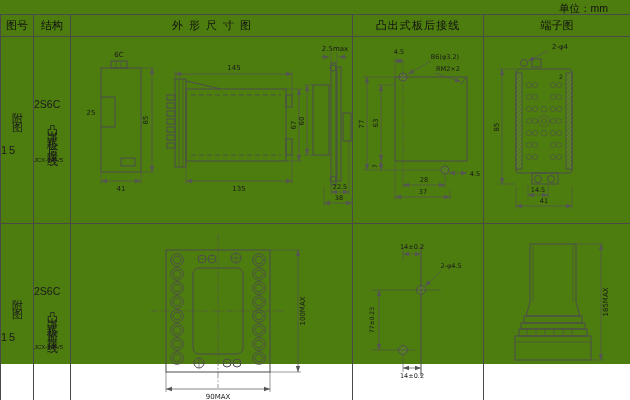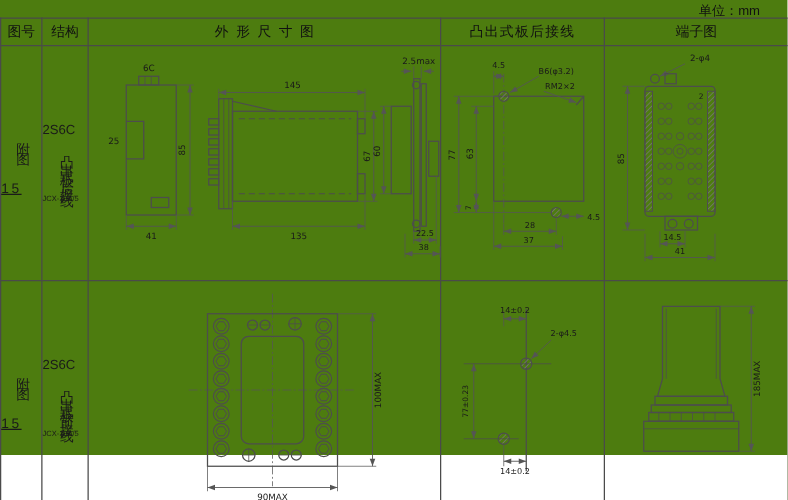--- a/index.html
+++ b/index.html
@@ -6,21 +6,21 @@
   body{width:630px;height:400px;overflow:hidden;font-family:"Liberation Sans","DejaVu Sans",sans-serif;color:#1a1a1a;}
   .page{position:relative;width:630px;height:364px;background:#4d7c0f;}
   .unit{position:absolute;top:2px;right:22px;font-size:10.5px;color:#111;}
   table.sheet{position:absolute;top:14px;left:0;width:630px;height:386px;border-collapse:collapse;table-layout:fixed;}
   table.sheet td,table.sheet th{border:1px solid #4a4a4a;padding:0;vertical-align:middle;text-align:center;font-weight:normal;}
   th{font-size:11px;color:#111;}
   .th-outline{letter-spacing:0.55em;text-indent:0.55em;}
   .th-mount{letter-spacing:0.1em;}
   .figcell{font-size:11px;}
   .figcell .vert{writing-mode:vertical-rl;text-orientation:upright;letter-spacing:9px;margin:0 auto;}
-  .fignum{letter-spacing:2px;margin-top:22px;text-decoration:underline;}
+  .fignum{letter-spacing:2px;margin-top:22px;}
   .structcell{font-size:11px;}
   .model{font-size:10.5px;margin-bottom:6px;}
   .mountvert{writing-mode:vertical-rl;text-orientation:upright;letter-spacing:5px;margin:0 auto;}
   .typ{font-size:6px;margin-top:6px;white-space:nowrap;}
   .cellflex{display:flex;flex-direction:column;align-items:flex-start;justify-content:center;height:100%;}
   svg text{font-family:"DejaVu Sans",sans-serif;font-size:7.5px;fill:#1a1a1a;}
   .dwg{stroke:#4d4d4d;stroke-width:1;fill:none;}
   .thin{stroke:#4d4d4d;stroke-width:0.6;fill:none;}
   .dash{stroke:#4d4d4d;stroke-width:0.8;fill:none;stroke-dasharray:5 3;}
   .cl{stroke:#555;stroke-width:0.6;fill:none;stroke-dasharray:7 2 1.5 2;}

